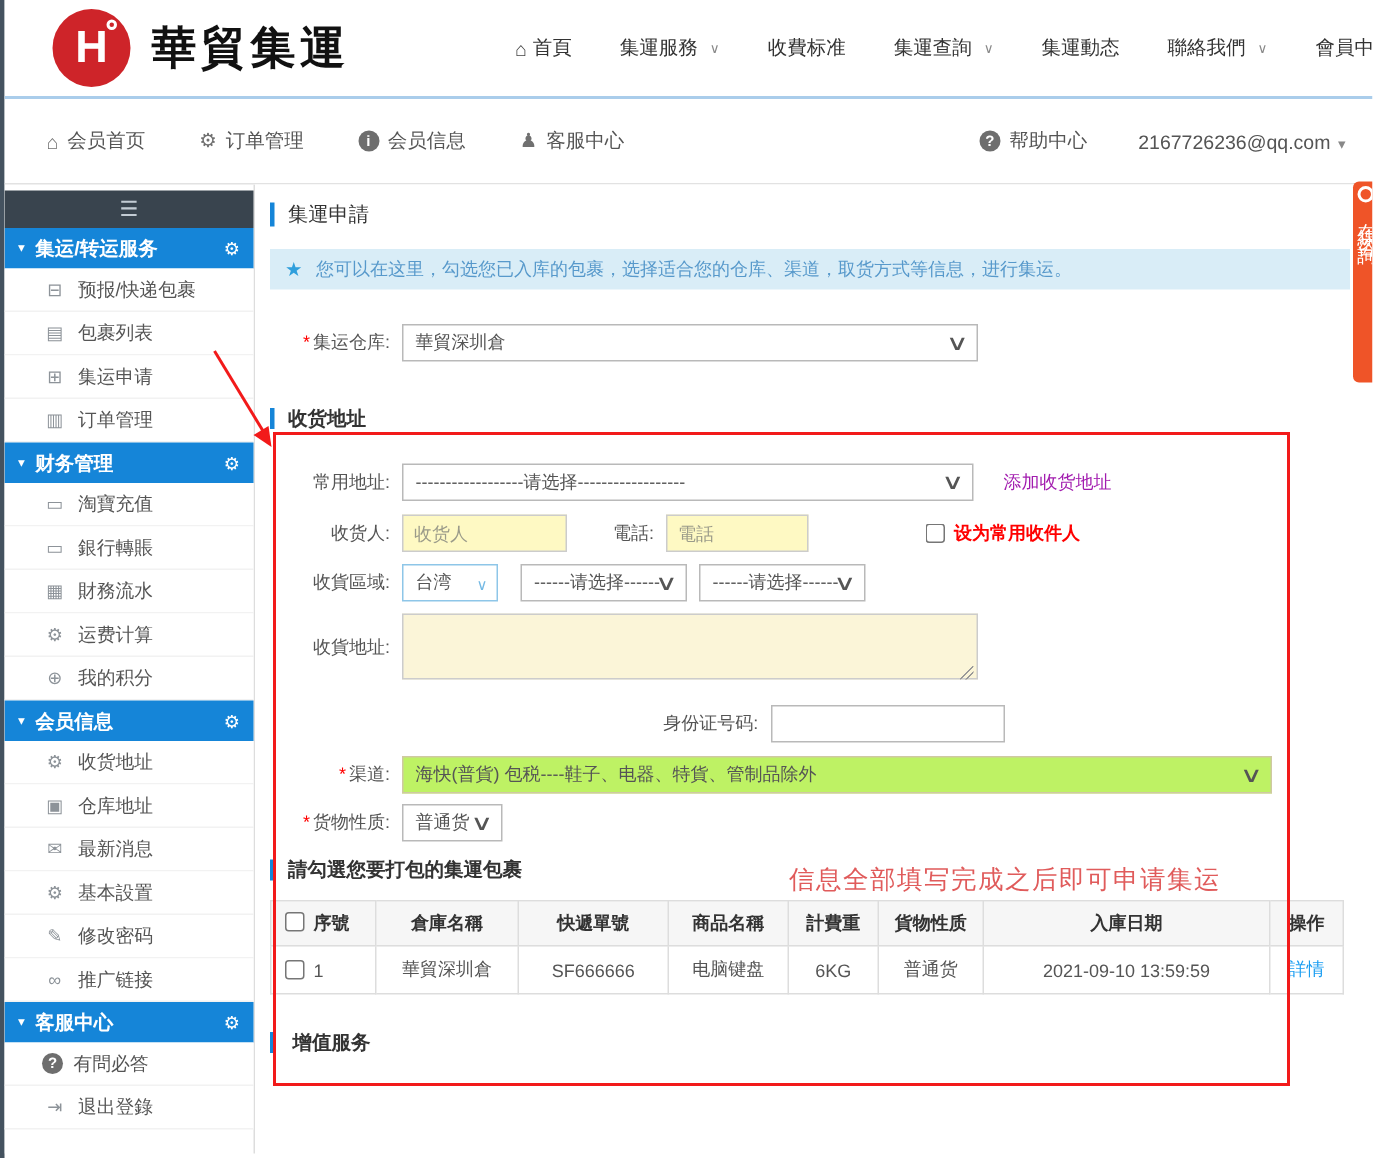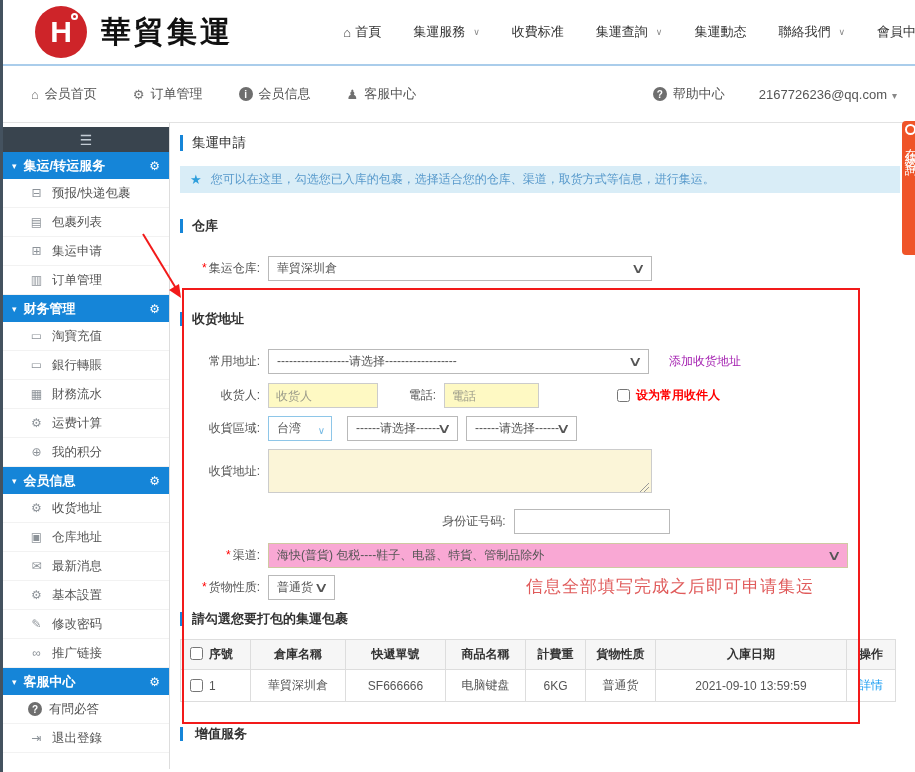--- a/index.html
+++ b/index.html
@@ -45,21 +45,21 @@
   .banner .star { color:#2f9fdc; margin-right:9px; font-size:13px; }
 
   .sec-header { font-size:13px; font-weight:bold; color:#333; border-left:3px solid #1585d8; padding-left:9px; height:14px; line-height:14px; }
 
   .frow { display:flex; align-items:center; }
   .flabel { width:88px; text-align:right; font-size:12px; color:#555; padding-right:8px; white-space:nowrap; }
   .req { color:#f00; margin-right:2px; font-size:12px; }
 
   .sel { position:relative; border:1px solid #b9b9b9; height:25px; line-height:23px; font-size:12px; color:#555; padding:0 26px 0 8px; background:#fff; white-space:nowrap; overflow:hidden; cursor:pointer; }
   .sel::after { content:"∨"; position:absolute; right:8px; top:0; font-size:14px; color:#555; transform:scaleX(1.5); }
-  .sel.yellow { background:#f9a8d4; border-color:#cfc9a2; }
+  .sel.yellow { background:#bef264; border-color:#cfc9a2; }
   .sel.small-blue { border-color:#8ec6e8; padding-right:18px; }
   .sel.small-blue::after { content:"∨"; color:#74b9e4; font-size:10px; right:6px; top:2px; transform:none; }
 
   input.txt { height:25px; border:1px solid #b9b9b9; font-size:12px; color:#555; padding:0 7px; background:#fff; }
   input.txt.yellow { background:#fef9c3; border-color:#ccc; }
   input.txt::placeholder { color:#9b9b8a; }
   .ta-wrap { position:relative; }
   textarea.ta { width:384px; height:44px; background:#fbf5d8; border:1px solid #ccc; resize:none; font-size:12px; padding:4px 7px; font-family:inherit; }
   .resizer { position:absolute; right:3px; bottom:5px; width:9px; height:9px;
     background:linear-gradient(135deg, transparent 0 45%, #999 45% 52%, transparent 52% 68%, #999 68% 75%, transparent 75%); }
@@ -245,21 +245,20 @@
   </div>
 
   <div class="main">
     <div class="page-title">集運申請</div>
 
     <div class="banner">
       <span class="star">★</span>
       <span>您可以在这里，勾选您已入库的包裹，选择适合您的仓库、渠道，取货方式等信息，进行集运。</span>
     </div>
 
-    <div class="sec-header" style="margin-top:26px;">仓库</div>
     <div class="frow" style="margin-top:23px;">
       <div class="flabel"><span class="req">*</span><span>集运仓库:</span></div>
       <div class="sel" style="width:384px;">華貿深圳倉</div>
     </div>
 
     <div class="sec-header" style="margin-top:31px;">收货地址</div>
 
     <div class="frow" style="margin-top:23px;">
       <div class="flabel">常用地址:</div>
       <div class="sel" style="width:381px;">------------------请选择------------------</div>

